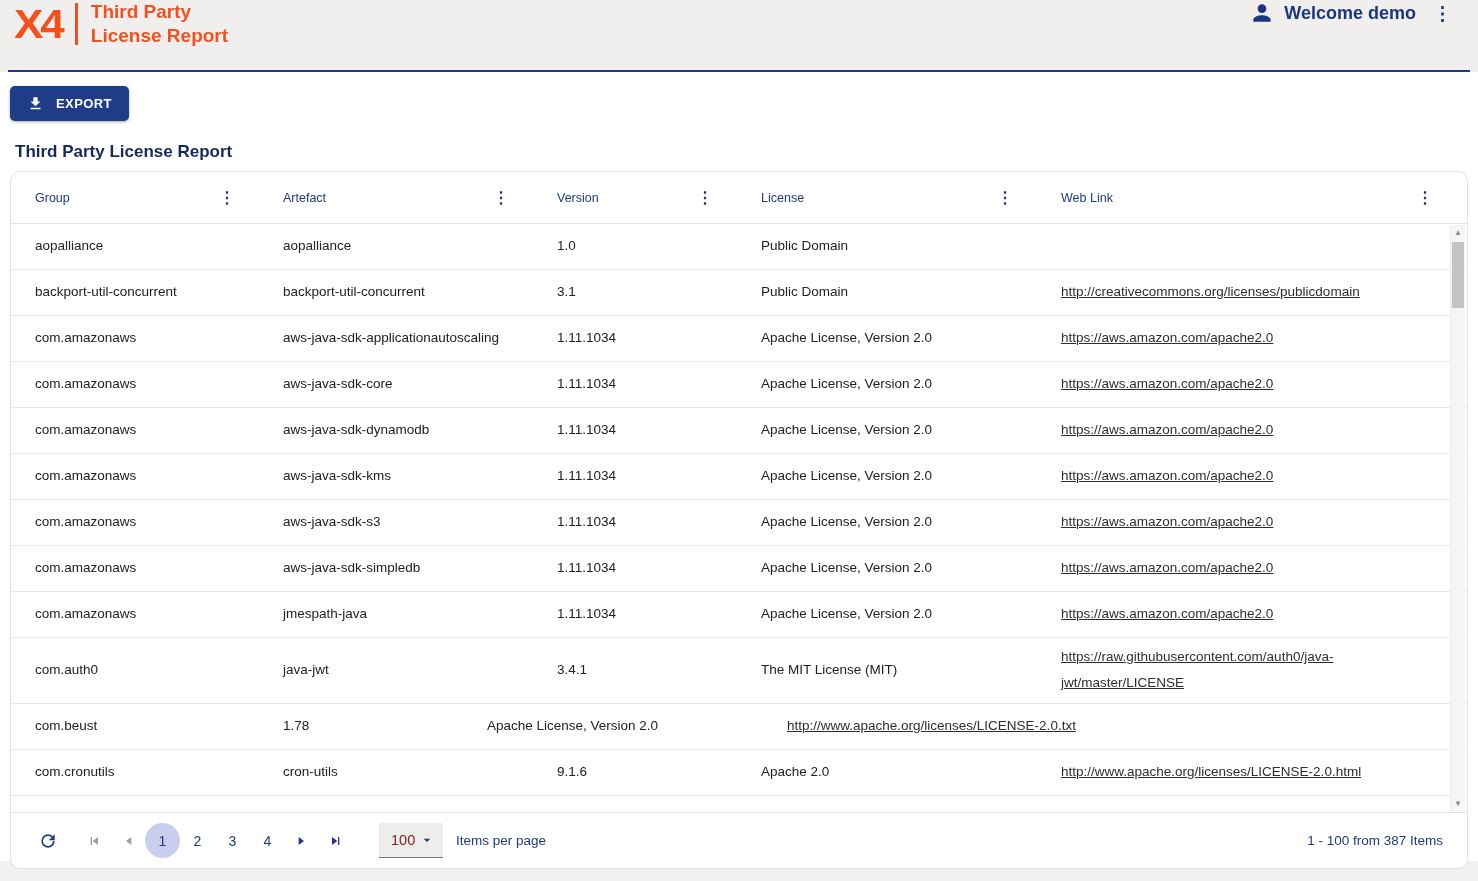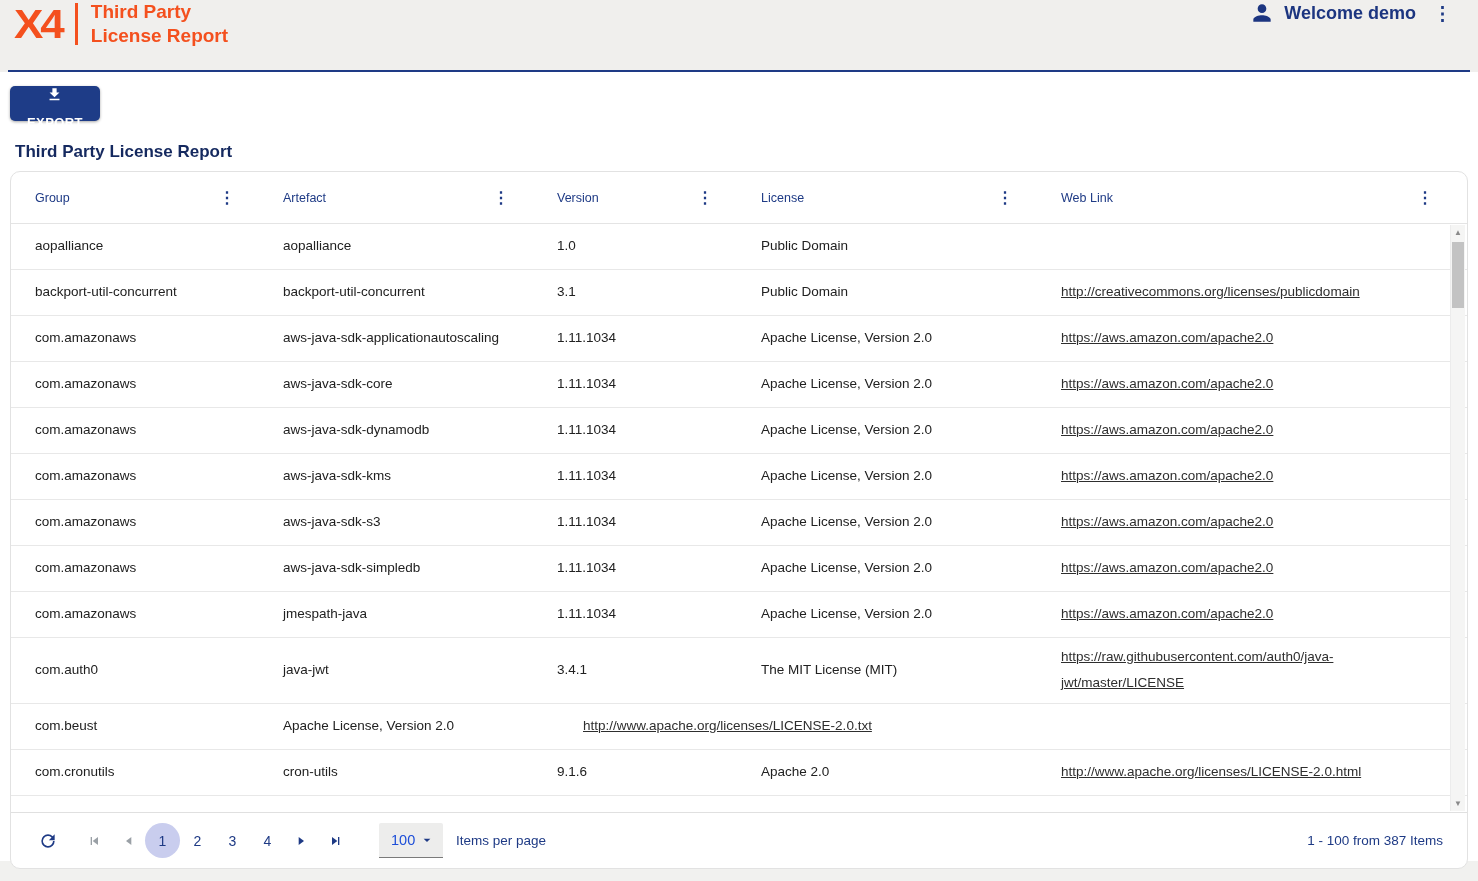--- a/index.html
+++ b/index.html
@@ -40,21 +40,20 @@
   .user-kebab{ font-size:19px; margin-left:8px; }
   
   .main{ background:#ffffff; height:789px; padding:14px 10px 0; }
   .export-btn{
     display:inline-flex; align-items:center; gap:12px;
     background:#1e3c87; color:#fff; border:none; cursor:pointer;
     height:35px; padding:0 17px; border-radius:5px;
     font-family:"Liberation Sans", sans-serif;
     font-weight:700; font-size:13px; letter-spacing:.4px;
     box-shadow:0 1px 3px rgba(0,0,0,.35);
-    flex-direction:column;
   }
   .page-title{
     margin:21px 5px 9px; color:#15295f; font-size:17px; font-weight:700;
   }
   
   .table-card{
     border:1px solid #e2e2e2; background:#fff; position:relative;
     border-radius:10px;
   }
   .thead{ display:flex; height:52px; border-bottom:1px solid #e4e4e4; }
@@ -108,21 +107,21 @@
     font-family:"Liberation Sans", sans-serif;
     font-size:14px; color:#1e3a85; cursor:pointer;
   }
   .page-btn.active{ background:#c9cdee; }
   .pagesize-select{
     margin-left:26px; width:64px; height:35px; background:#ededec;
     border-bottom:1px solid #7a7a7a; border-radius:2px 2px 0 0;
     display:flex; align-items:center; justify-content:space-between;
     padding:0 8px 0 12px; cursor:pointer;
   }
-  .pagesize-value{ color:#1d4ed8; font-size:14.5px; }
+  .pagesize-value{ color:#7f1d1d; font-size:14.5px; }
   .items-label{ margin-left:13px; color:#1e3a85; font-size:13.5px; }
   .range-label{ margin-left:auto; color:#1e3a85; font-size:13.5px; }
   svg{ display:block; }
 </style>
 </head>
 <body>
 
 <header class="app-header">
   <div class="logo-wrap">
     <span class="logo-text">X4</span>
@@ -263,20 +262,21 @@
           <div class="tcell col-group">com.auth0</div>
           <div class="tcell col-artefact">java-jwt</div>
           <div class="tcell col-version">3.4.1</div>
           <div class="tcell col-license">The MIT License (MIT)</div>
           <div class="tcell col-weblink">
             <a class="weblink" href="#">https://raw.githubusercontent.com/auth0/java-jwt/master/LICENSE</a>
           </div>
         </div>
         <div class="trow">
           <div class="tcell col-group">com.beust</div>
+          <div class="tcell col-version">1.78</div>
           <div class="tcell col-license">Apache License, Version 2.0</div>
           <div class="tcell col-weblink">
             <a class="weblink" href="#">http://www.apache.org/licenses/LICENSE-2.0.txt</a>
           </div>
         </div>
         <div class="trow">
           <div class="tcell col-group">com.cronutils</div>
           <div class="tcell col-artefact">cron-utils</div>
           <div class="tcell col-version">9.1.6</div>
           <div class="tcell col-license">Apache 2.0</div>

